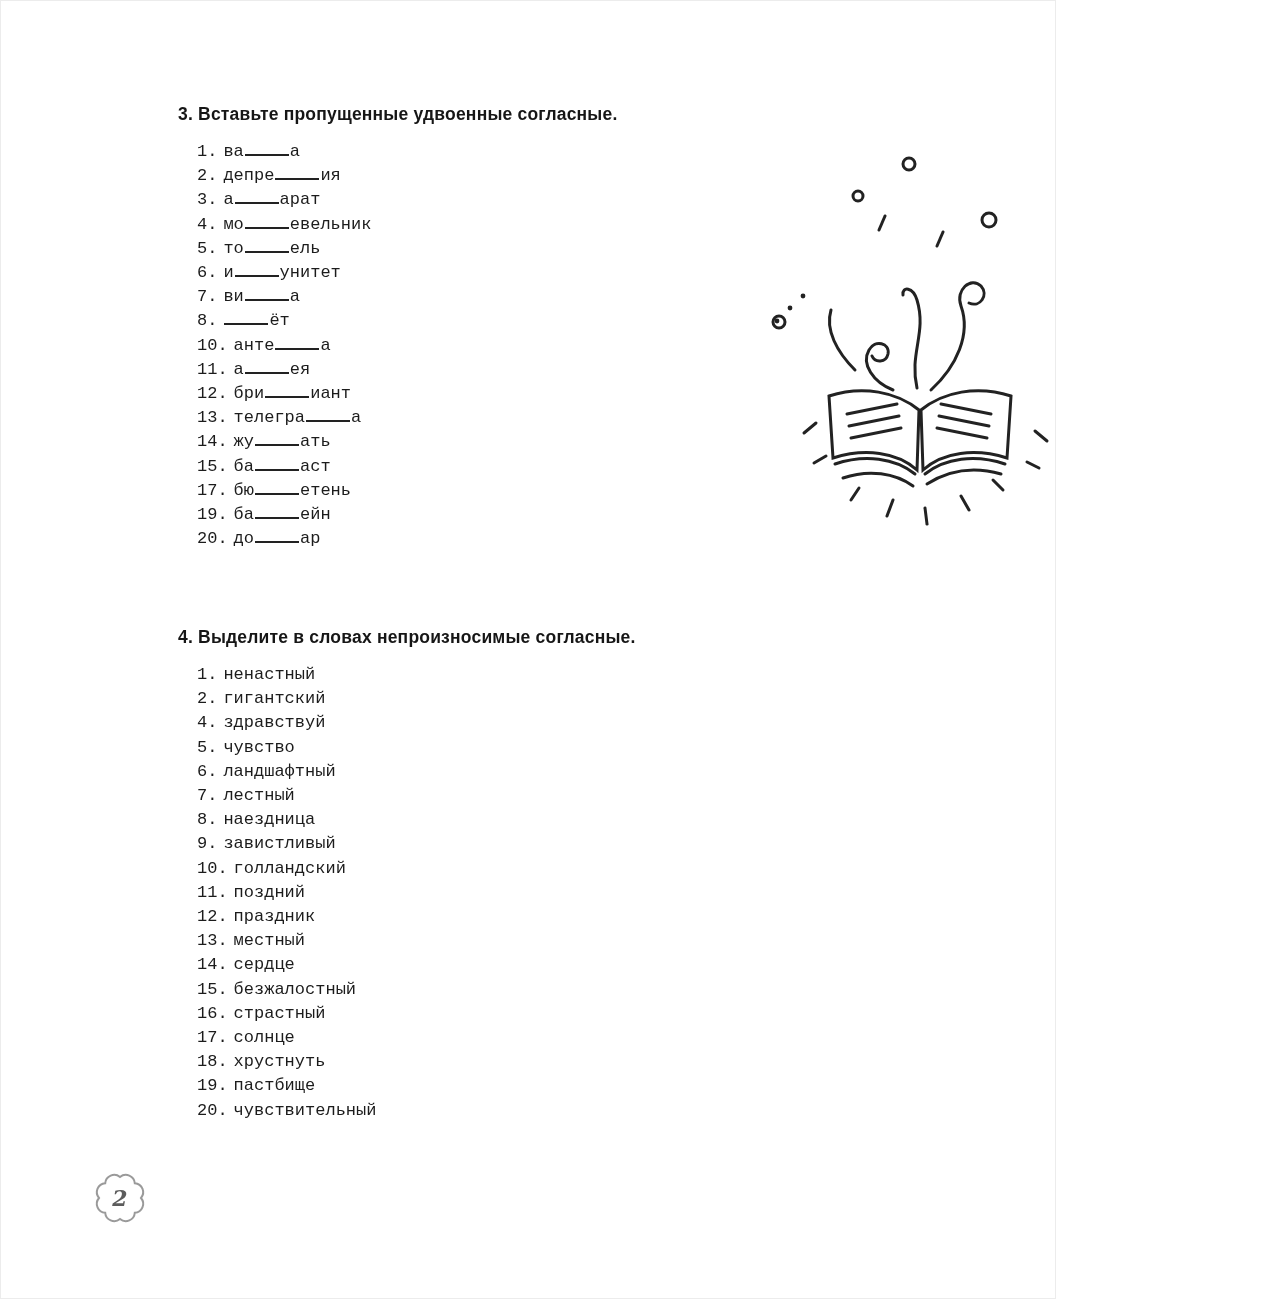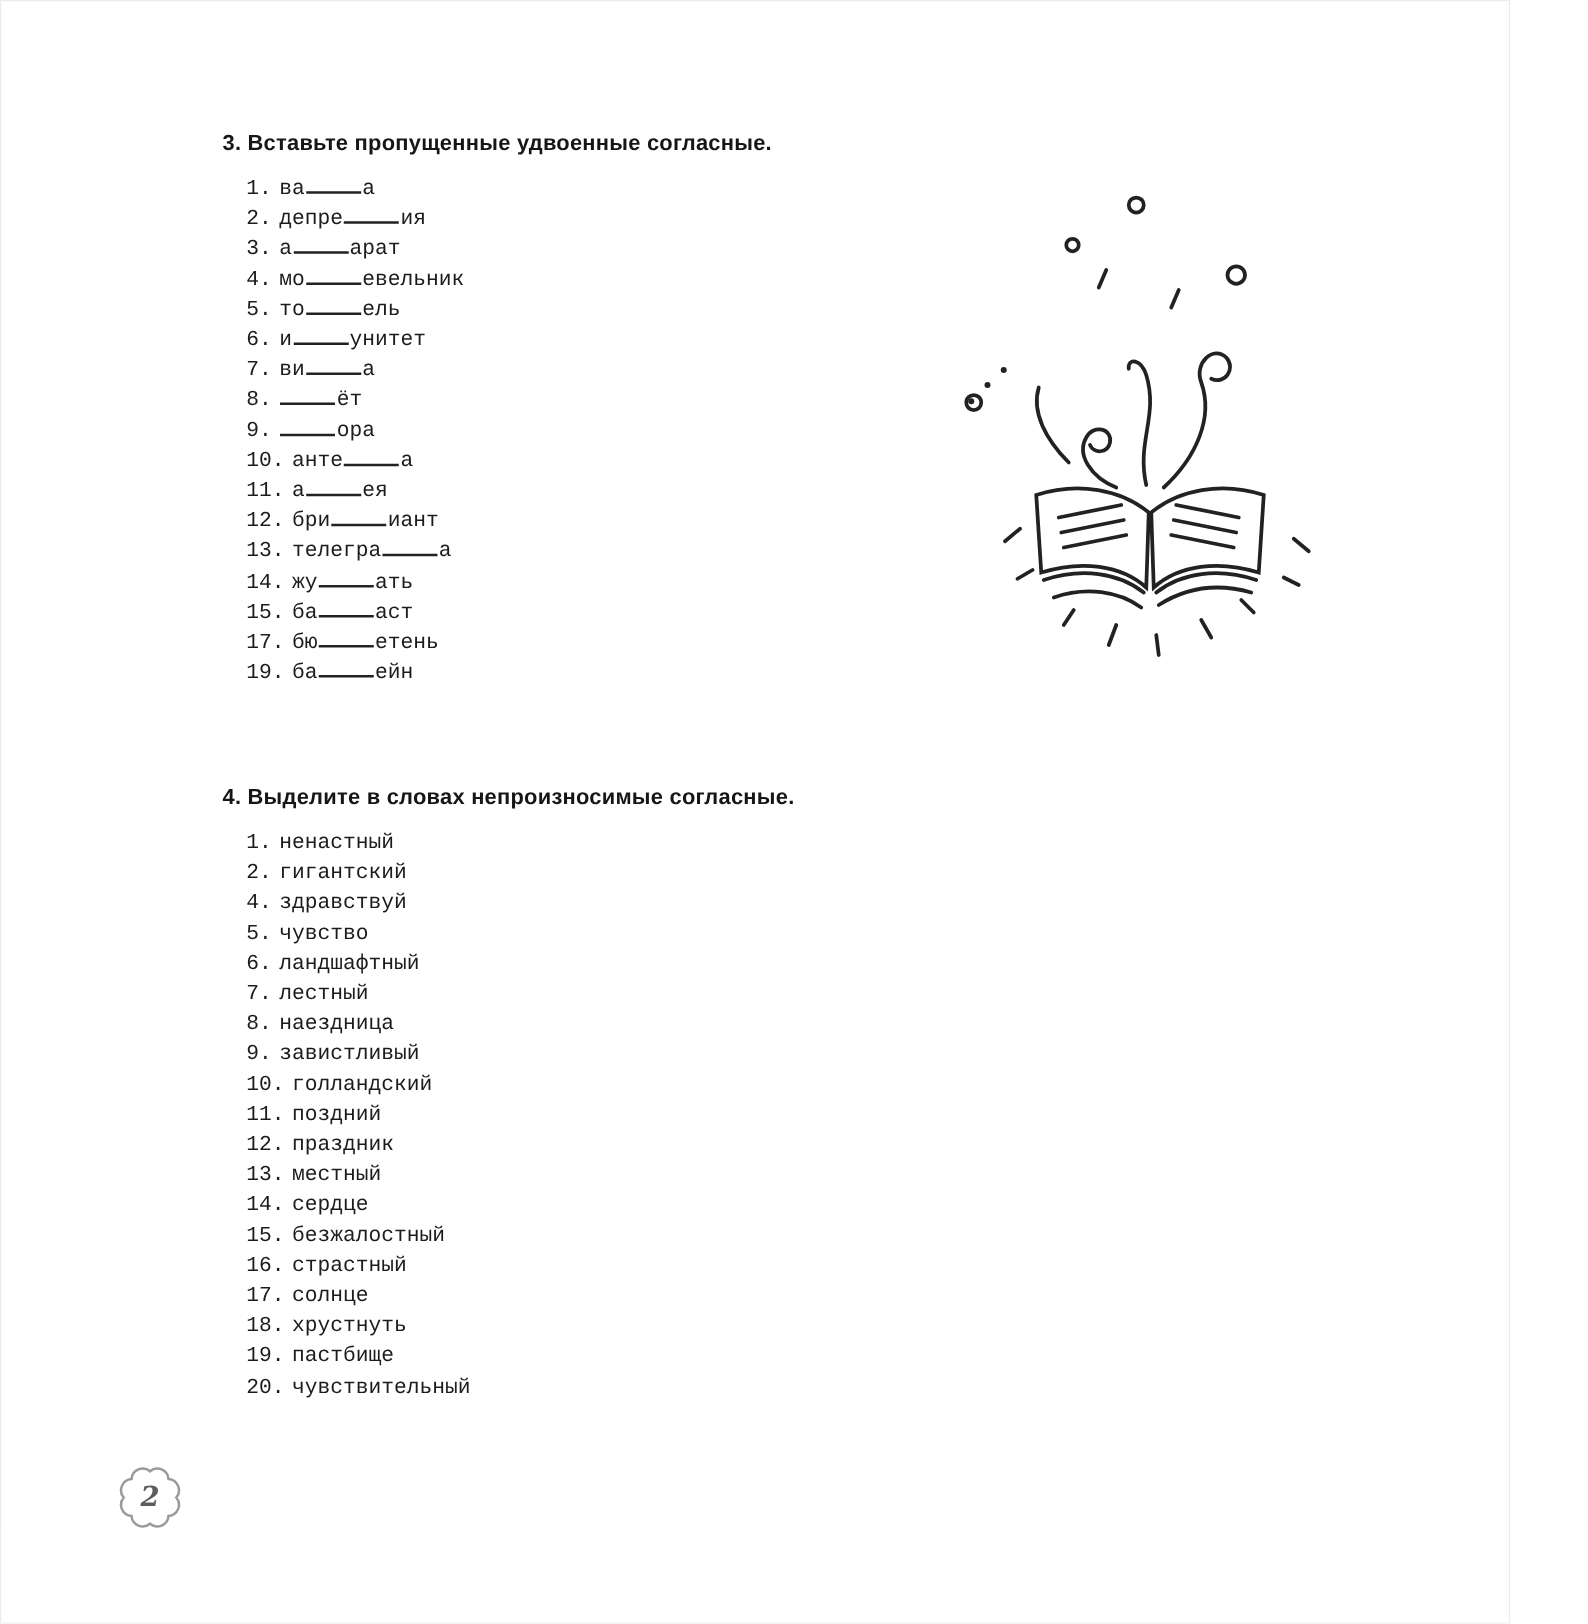--- a/index.html
+++ b/index.html
@@ -1,18 +1,18 @@
 <!DOCTYPE html>
 <html><head>
 <meta charset="utf-8">
 <style>
   html,body{margin:0;padding:0;background:#ffffff;}
   .page{
     position:relative;
-    width:1208px;height:1299px;
+    width:1056px;height:1299px;
     background:#ffffff;
     box-shadow: inset 0 0 0 1px #ececec;
     font-family:"Liberation Sans","DejaVu Sans",sans-serif;
     color:#1c1c1c;
     overflow:hidden;
   }
   .ex{position:absolute;left:178px;}
   .ex3{top:104px;}
   .ex4{top:627px;}
   .ex-title{
@@ -71,29 +71,29 @@
     <h2 class="ex-title">3. Вставьте пропущенные удвоенные согласные.</h2>
     <ul class="items">
         <li><span class="num">1.</span><span class="word"><span>ва</span><span class="blank"></span><span>а</span></span></li>
         <li><span class="num">2.</span><span class="word"><span>депре</span><span class="blank"></span><span>ия</span></span></li>
         <li><span class="num">3.</span><span class="word"><span>а</span><span class="blank"></span><span>арат</span></span></li>
         <li><span class="num">4.</span><span class="word"><span>мо</span><span class="blank"></span><span>евельник</span></span></li>
         <li><span class="num">5.</span><span class="word"><span>то</span><span class="blank"></span><span>ель</span></span></li>
         <li><span class="num">6.</span><span class="word"><span>и</span><span class="blank"></span><span>унитет</span></span></li>
         <li><span class="num">7.</span><span class="word"><span>ви</span><span class="blank"></span><span>а</span></span></li>
         <li><span class="num">8.</span><span class="word"><span class="blank"></span><span>ёт</span></span></li>
-        <li><span class="num">9.</span><span class="word"><span class="blank"></span><span>ора</span></span></li>
         <li><span class="num">10.</span><span class="word"><span>анте</span><span class="blank"></span><span>а</span></span></li>
         <li><span class="num">11.</span><span class="word"><span>а</span><span class="blank"></span><span>ея</span></span></li>
         <li><span class="num">12.</span><span class="word"><span>бри</span><span class="blank"></span><span>иант</span></span></li>
         <li><span class="num">13.</span><span class="word"><span>телегра</span><span class="blank"></span><span>а</span></span></li>
         <li><span class="num">14.</span><span class="word"><span>жу</span><span class="blank"></span><span>ать</span></span></li>
         <li><span class="num">15.</span><span class="word"><span>ба</span><span class="blank"></span><span>аст</span></span></li>
         <li><span class="num">17.</span><span class="word"><span>бю</span><span class="blank"></span><span>етень</span></span></li>
         <li><span class="num">19.</span><span class="word"><span>ба</span><span class="blank"></span><span>ейн</span></span></li>
+        <li><span class="num">20.</span><span class="word"><span>до</span><span class="blank"></span><span>ар</span></span></li>
       </ul>
   </section>
 
   <section class="ex ex4">
     <h2 class="ex-title">4. Выделите в словах непроизносимые согласные.</h2>
     <ul class="items">
         <li><span class="num">1.</span><span class="word">ненастный</span></li>
         <li><span class="num">2.</span><span class="word">гигантский</span></li>
         <li><span class="num">4.</span><span class="word">здравствуй</span></li>
         <li><span class="num">5.</span><span class="word">чувство</span></li>

